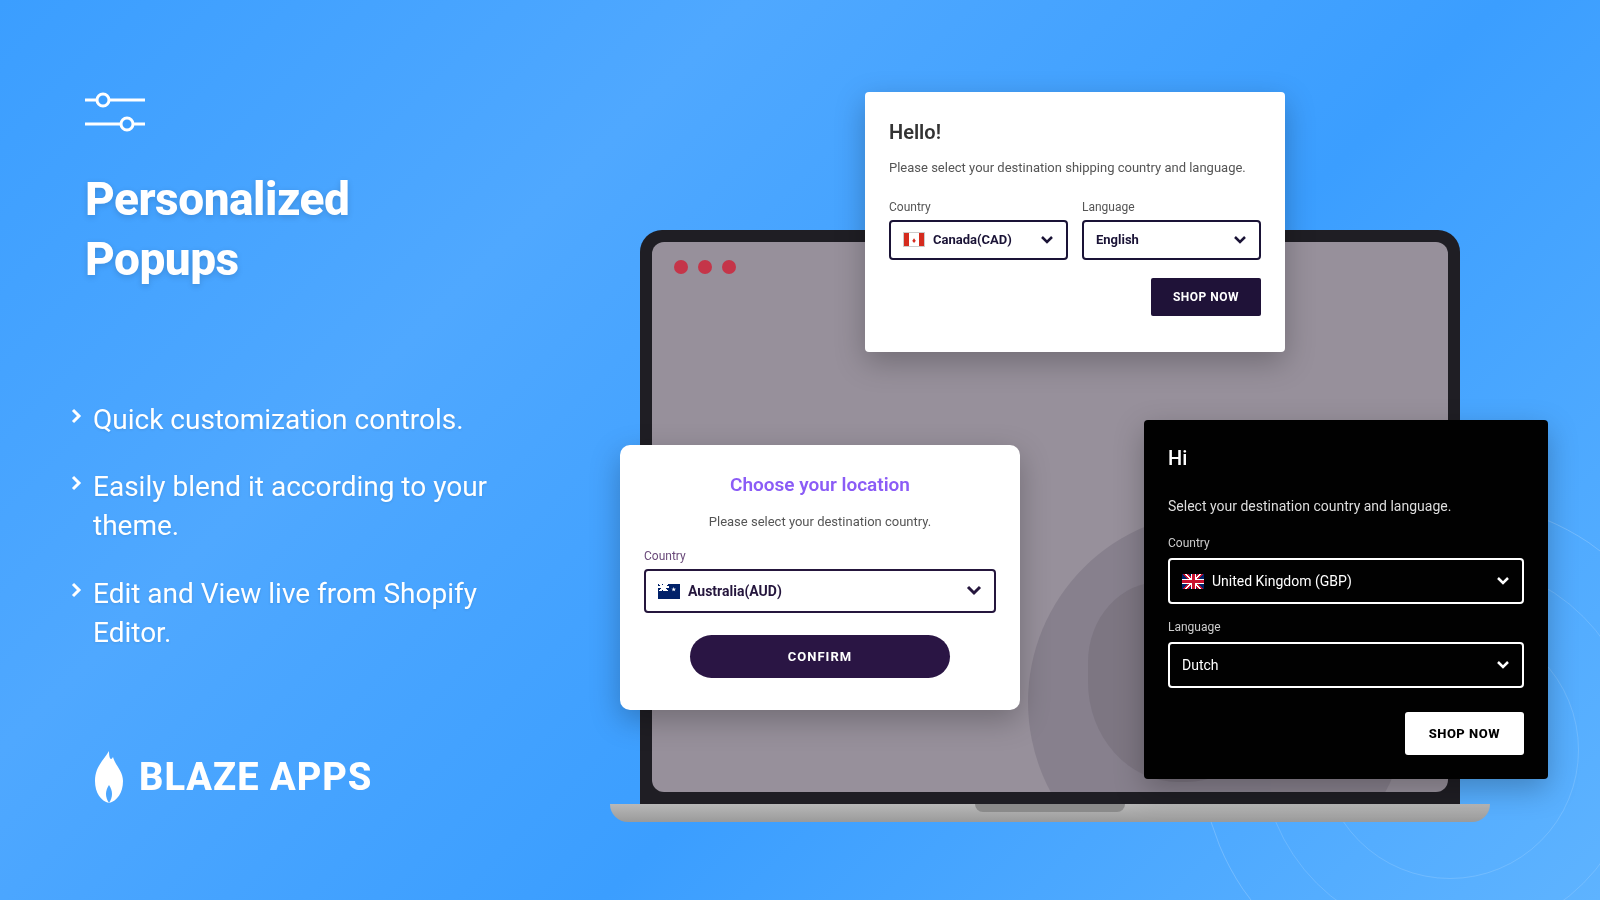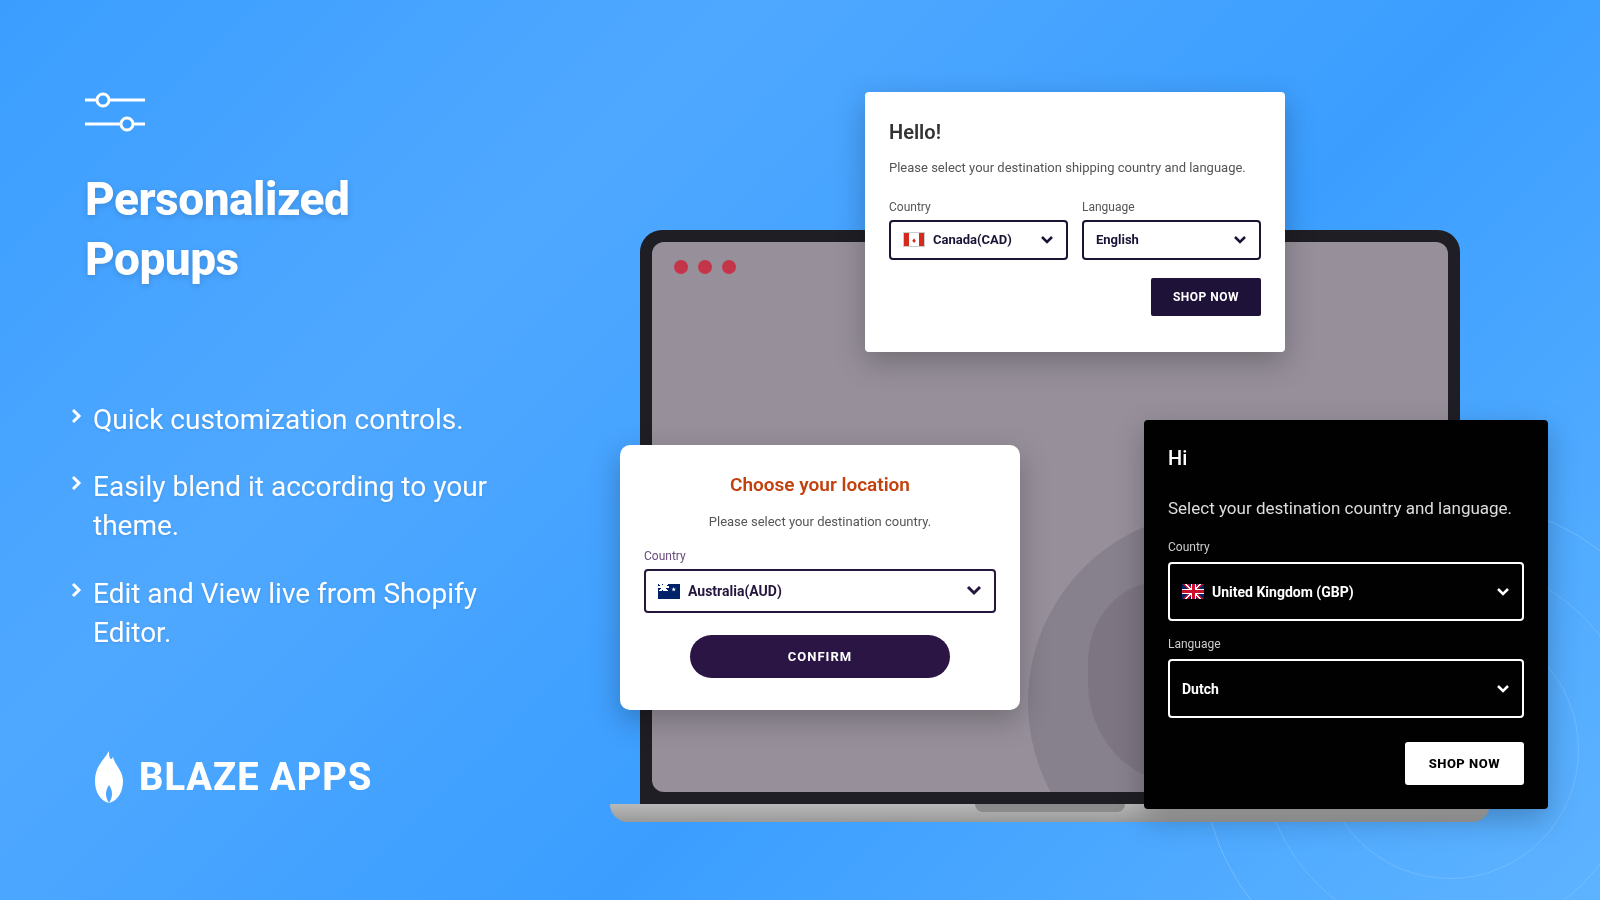--- a/index.html
+++ b/index.html
@@ -239,21 +239,21 @@
   .popup2 {
     left: 620px;
     top: 445px;
     width: 400px;
     background: #fff;
     padding: 28px 24px 32px;
     border-radius: 10px;
     font-size: 14px;
     text-align: center;
   }
-  .popup2 h3 { font-size: 19px; font-weight: 600; color: #c2410c; margin-bottom: 18px; }
+  .popup2 h3 { font-size: 19px; font-weight: 600; color: #8b5cf6; margin-bottom: 18px; }
   .popup2 .sub { font-size: 13px; color: #555; margin-bottom: 20px; }
   .popup2 .field-label { font-size: 12px; color: #6a4a7a; text-align: left; margin-bottom: 6px; }
   .popup2 .dropdown {
     border: 2px solid #25163d;
     height: 44px;
     font-size: 14px;
     font-weight: 700;
     color: #25163d;
     text-align: left;
     margin-bottom: 22px;
@@ -297,27 +297,27 @@
   .popup3 {
     left: 1144px;
     top: 420px;
     width: 404px;
     background: #010101;
     padding: 26px 24px 24px;
     border-radius: 4px;
     color: #fff;
   }
   .popup3 h3 { font-size: 20px; font-weight: 500; margin-bottom: 28px; }
-  .popup3 .sub { font-size: 17px; color: #ddd; margin-bottom: 22px; }
+  .popup3 .sub { font-size: 14px; color: #ddd; margin-bottom: 22px; }
   .popup3 .field-label { font-size: 12px; color: #ccc; margin-bottom: 8px; }
   .popup3 .dropdown {
     border: 2px solid #fff;
-    height: 59px;
+    height: 46px;
     font-size: 14px;
-    font-weight: 700;
+    font-weight: 400;
     color: #fff;
     margin-bottom: 16px;
   }
   .flag-uk {
     background: 
       linear-gradient(45deg, transparent 42%, #c8102e 42%, #c8102e 46%, #fff 46%, #fff 54%, #c8102e 54%, #c8102e 58%, transparent 58%),
       linear-gradient(-45deg, transparent 42%, #c8102e 42%, #c8102e 46%, #fff 46%, #fff 54%, #c8102e 54%, #c8102e 58%, transparent 58%),
       #012169;
   }
   .flag-uk::before {

